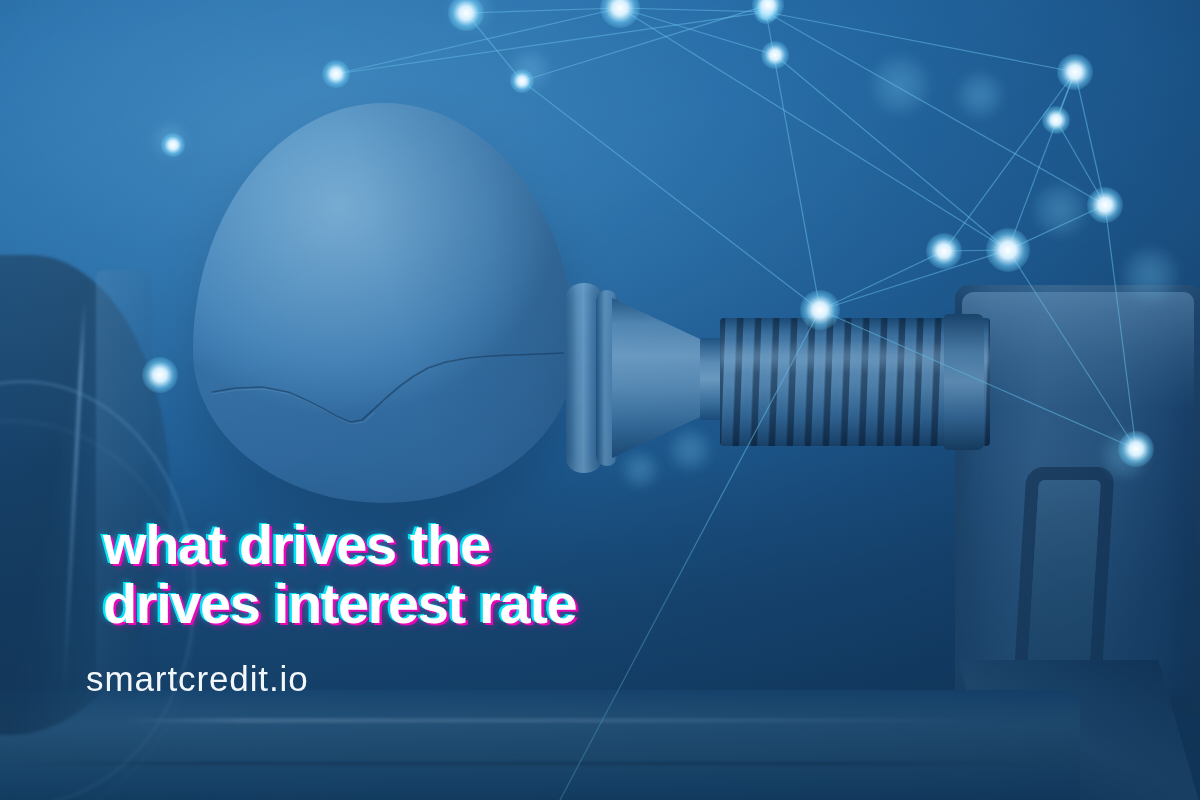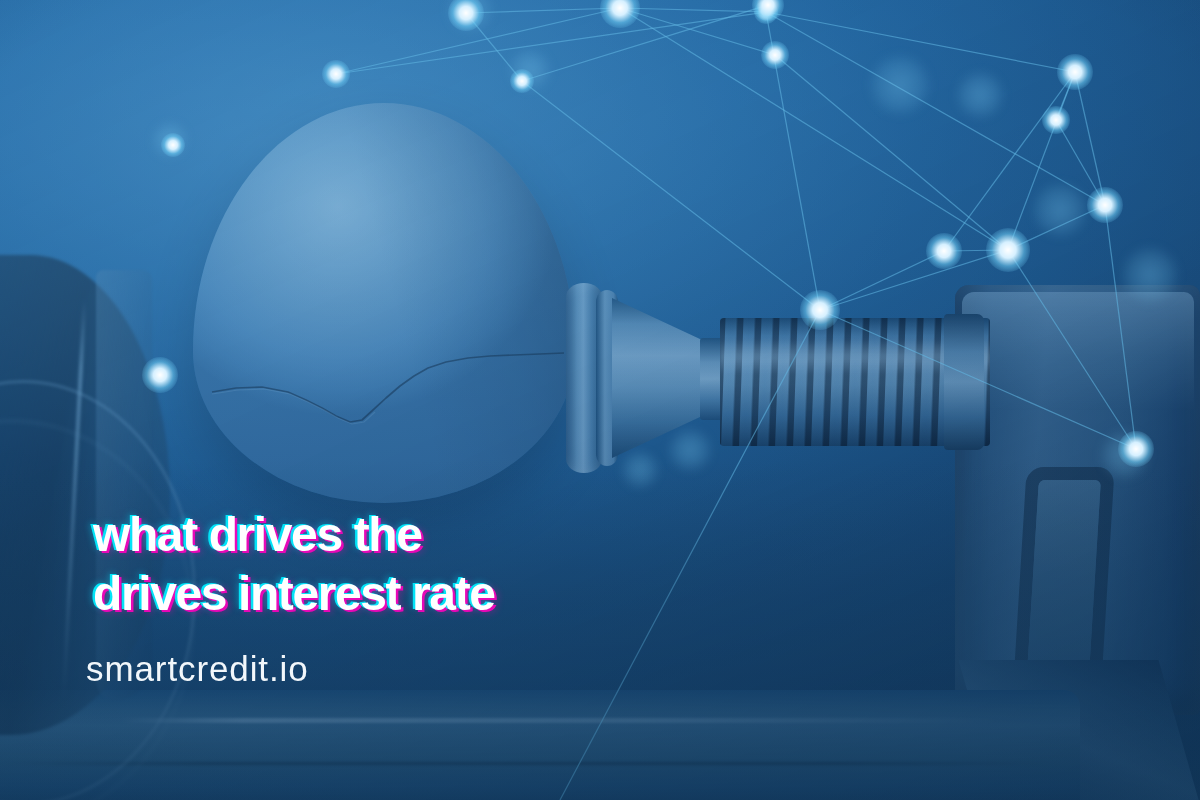--- a/index.html
+++ b/index.html
@@ -262,24 +262,24 @@
   }
 
   
   .text-block {
     position: absolute;
     left: 85px;
     top: 497px;
     z-index: 40;
   }
   .headline {
-    margin: 8px;
+    margin: 18px;
     font-family: "Liberation Sans", sans-serif;
     font-weight: 700;
-    font-size: 48px;
+    font-size: 56px;
     line-height: 59px;
     letter-spacing: -1.4px;
     color: #ffffff;
     white-space: nowrap;
     text-shadow:
       -2.5px -1.5px 0 rgba(0,238,255,.92),
        2.5px  1.8px 0 rgba(255,0,190,.88),
       -4px -2px 6px rgba(0,220,255,.35),
        4px  3px 7px rgba(255,0,180,.30);
   }

